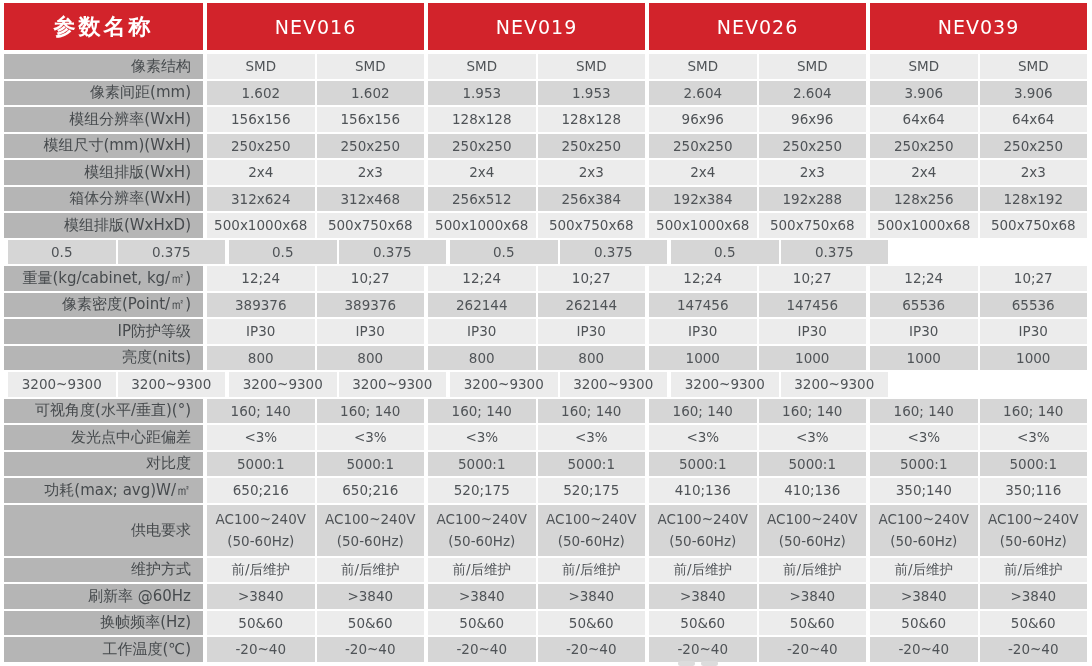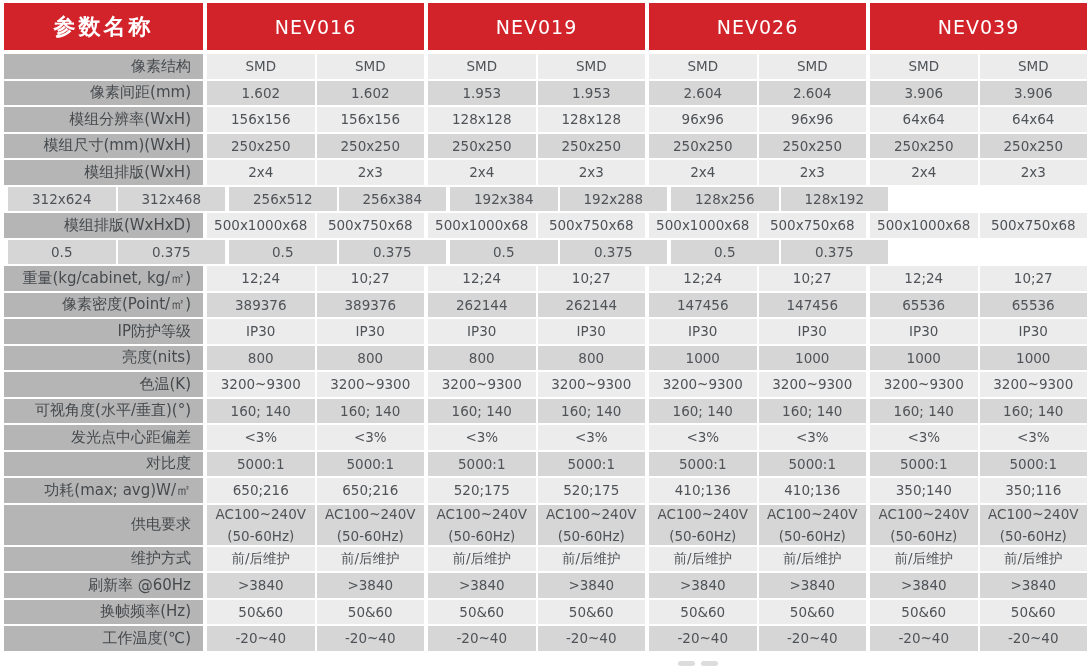--- a/index.html
+++ b/index.html
@@ -25,21 +25,21 @@
   }
   .product-header {
     width: 217px; margin-left: 4px;
     background: var(--red, #d2232b);
     color: #ffffff;
     font-size: 19px; font-weight: normal; letter-spacing: 1px;
     display: flex; align-items: center; justify-content: center;
   }
   .rows { display: flex; flex-direction: column; row-gap: 2px; }
   .row { display: flex; height: 24.5px; }
-  .row.tall { height: 40px; }
+  .row.tall { height: 51px; }
   .cell {
     display: flex; align-items: center; justify-content: center;
     font-size: 13.5px; color: #4f5357;
     text-align: center;
   }
   .label {
     width: 199px;
     background: var(--label-bg, #b5b5b5);
     justify-content: flex-end;
     padding-right: 12px;
@@ -124,20 +124,21 @@
         <div class="cell val product-start">2x4</div>
         <div class="cell val">2x3</div>
         <div class="cell val product-start">2x4</div>
         <div class="cell val">2x3</div>
         <div class="cell val product-start">2x4</div>
         <div class="cell val">2x3</div>
         <div class="cell val product-start">2x4</div>
         <div class="cell val">2x3</div>
       </div>
       <div class="row even">
+        <div class="cell label">箱体分辨率(WxH)</div>
         <div class="cell val product-start">312x624</div>
         <div class="cell val">312x468</div>
         <div class="cell val product-start">256x512</div>
         <div class="cell val">256x384</div>
         <div class="cell val product-start">192x384</div>
         <div class="cell val">192x288</div>
         <div class="cell val product-start">128x256</div>
         <div class="cell val">128x192</div>
       </div>
       <div class="row odd">
@@ -199,21 +200,20 @@
         <div class="cell val product-start">800</div>
         <div class="cell val">800</div>
         <div class="cell val product-start">800</div>
         <div class="cell val">800</div>
         <div class="cell val product-start">1000</div>
         <div class="cell val">1000</div>
         <div class="cell val product-start">1000</div>
         <div class="cell val">1000</div>
       </div>
       <div class="row odd">
-        <div class="cell label">色温(K)</div>
         <div class="cell val product-start">3200~9300</div>
         <div class="cell val">3200~9300</div>
         <div class="cell val product-start">3200~9300</div>
         <div class="cell val">3200~9300</div>
         <div class="cell val product-start">3200~9300</div>
         <div class="cell val">3200~9300</div>
         <div class="cell val product-start">3200~9300</div>
         <div class="cell val">3200~9300</div>
       </div>
       <div class="row even">

